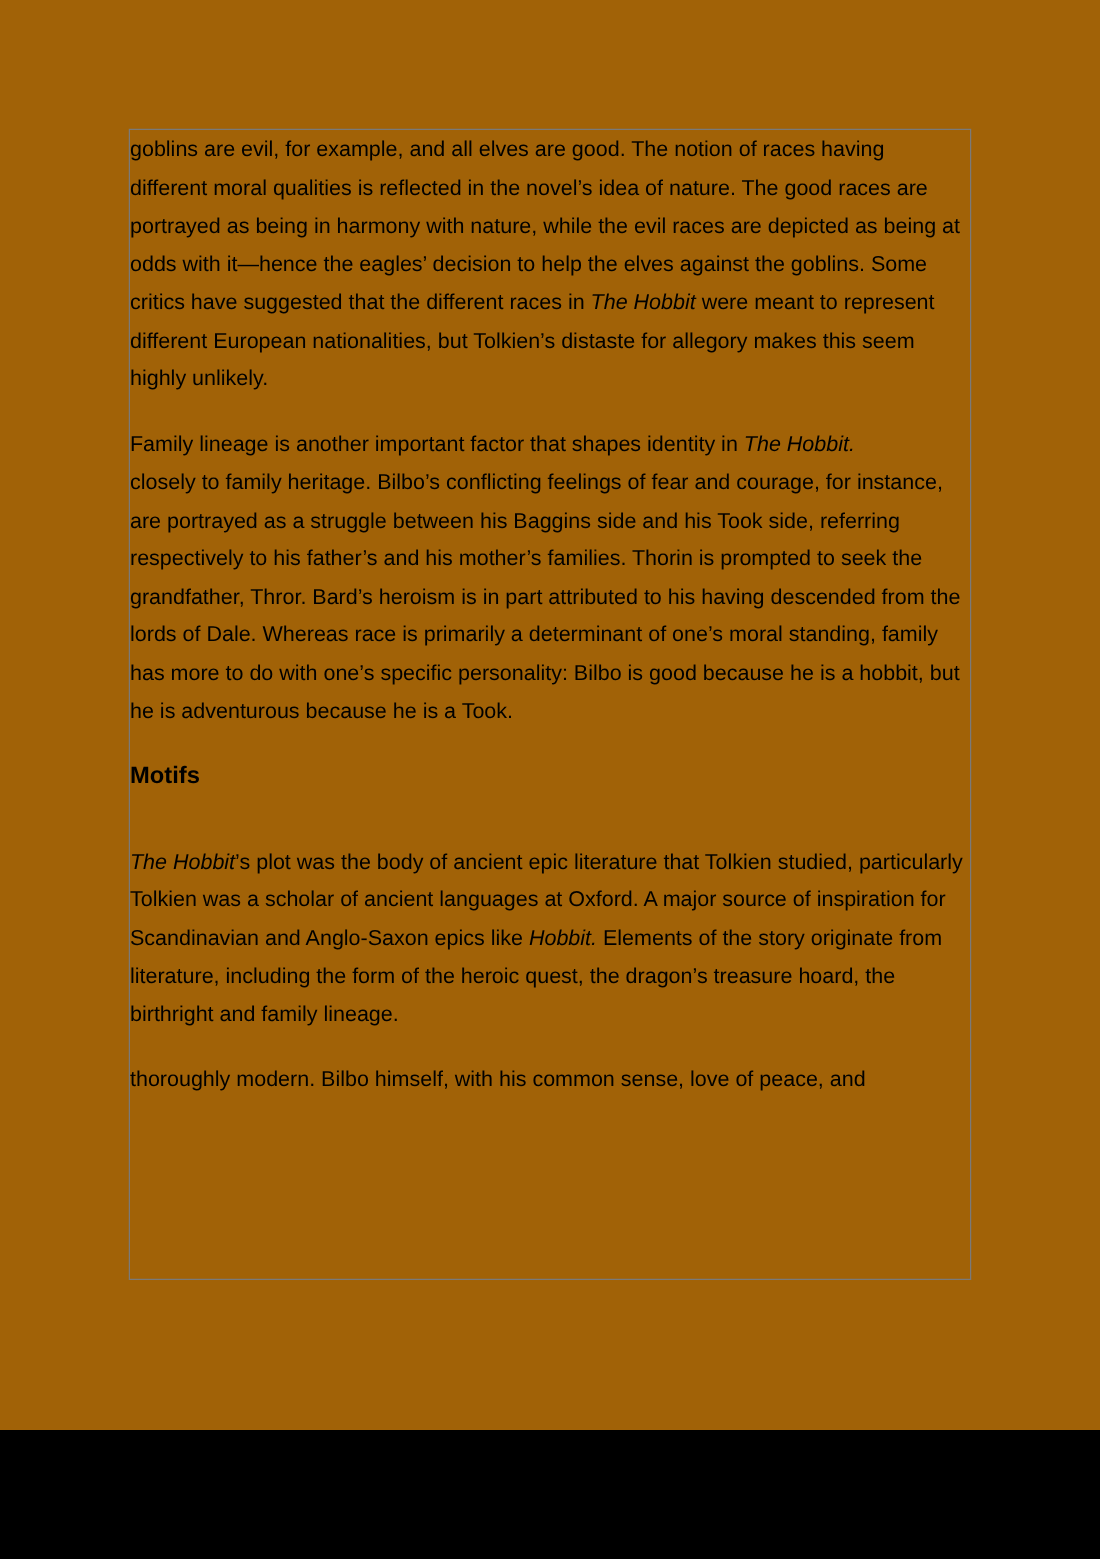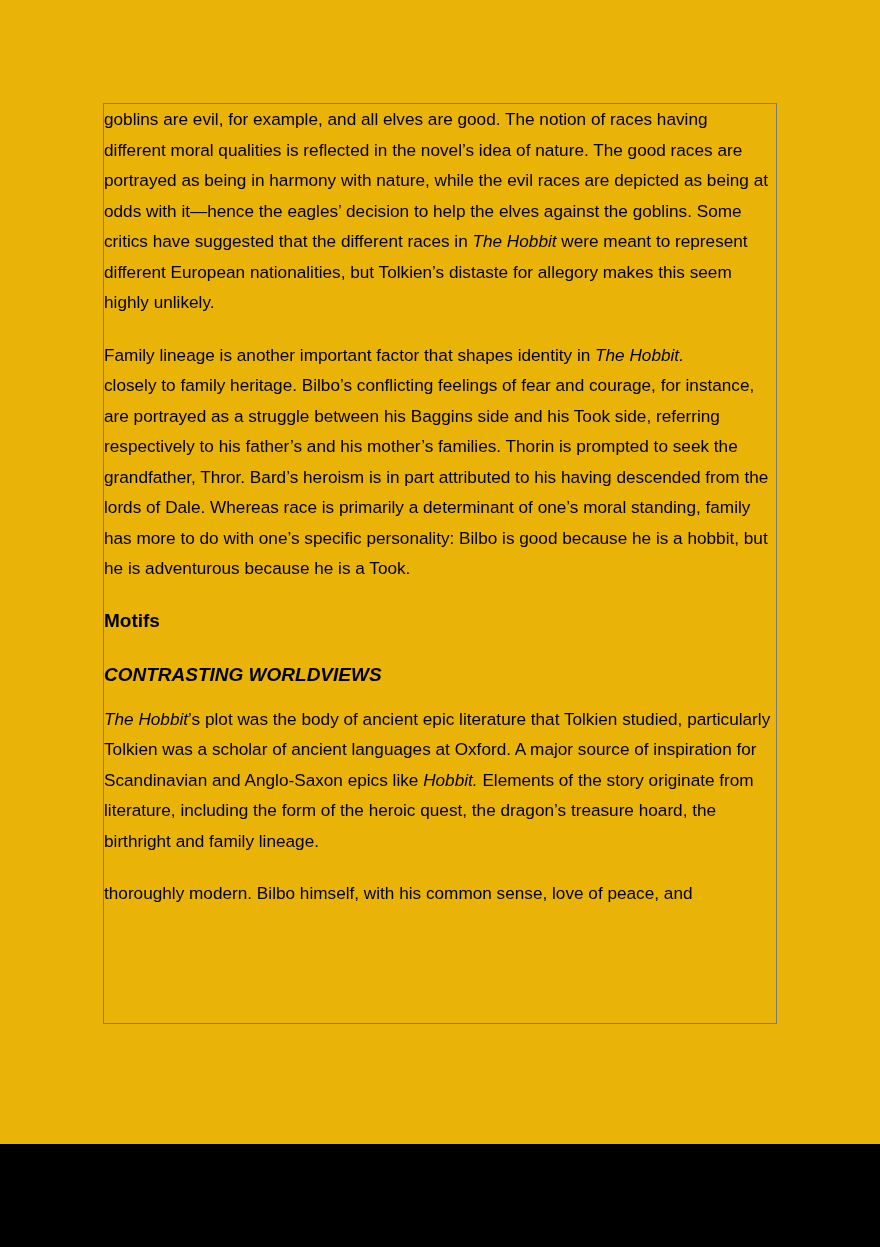--- a/index.html
+++ b/index.html
@@ -14,21 +14,21 @@
       overflow: hidden;
       font-family: "Liberation Sans", sans-serif;
       color: #000000;
     }
     .page {
       position: absolute;
       left: 0;
       top: 0;
       width: 880px;
       height: 1144px;
-      background: #eab308;
+      background: #a16207;
     }
     .text-box {
       position: absolute;
       left: 103px;
       top: 103px;
       width: 674px;
       height: 921px;
       border: 1px solid #7a7a7a;
       overflow: hidden;
       box-sizing: border-box;
@@ -94,21 +94,20 @@
           <span class="line"><span>are portrayed as a struggle between his Baggins side and his Took side, referring</span></span>
           <span class="line"><span>respectively to his father’s and his mother’s families. Thorin is prompted to seek the</span></span>
           <span class="line"><span>grandfather, Thror. Bard’s heroism is in part attributed to his having descended from the</span></span>
           <span class="line"><span>lords of Dale. Whereas race is primarily a determinant of one’s moral standing, family</span></span>
           <span class="line"><span>has more to do with one’s specific personality: Bilbo is good because he is a hobbit, but</span></span>
           <span class="line"><span>he is adventurous because he is a Took.</span></span>
         </div>
       <div style="height:22px"></div>
       <h2 class="heading-bold">Motifs</h2>
       <div style="height:24px"></div>
-      <h3 class="heading-italic">CONTRASTING WORLDVIEWS</h3>
       <div style="height:14px"></div>
       <div class="para">
           <span class="line"><em>The Hobbit</em><span>’s plot was the body of ancient epic literature that Tolkien studied, particularly</span></span>
           <span class="line"><span>Tolkien was a scholar of ancient languages at Oxford. A major source of inspiration for</span></span>
           <span class="line"><span>Scandinavian and Anglo-Saxon epics like </span><em>Hobbit.</em><span> Elements of the story originate from</span></span>
           <span class="line"><span>literature, including the form of the heroic quest, the dragon’s treasure hoard, the</span></span>
           <span class="line"><span>birthright and family lineage.</span></span>
         </div>
       <div class="para-gap"></div>
       <div class="para">

